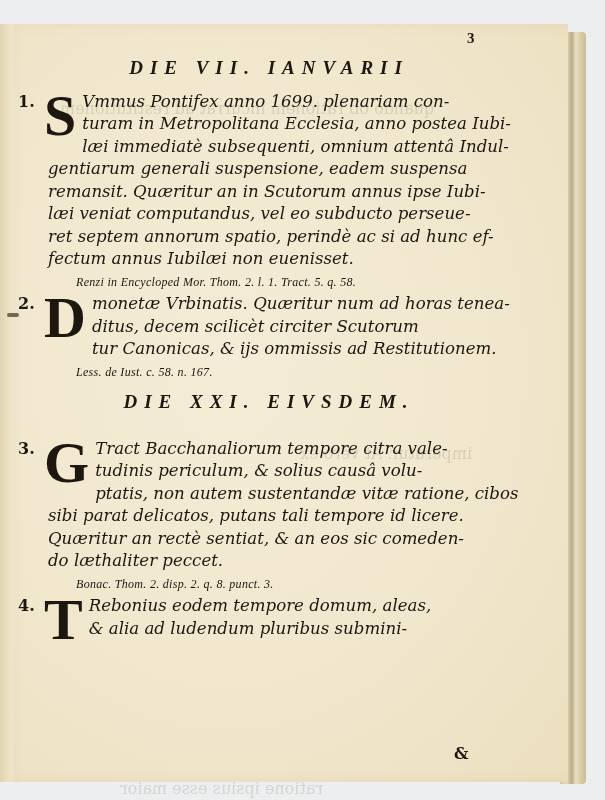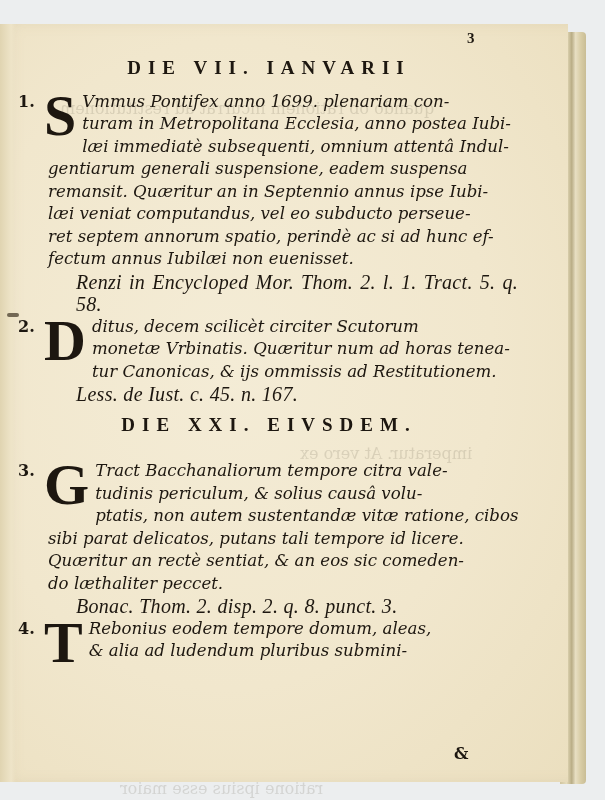--- a/index.html
+++ b/index.html
@@ -45,20 +45,21 @@
       position: absolute;
       left: 467px; top: 6px;
       font-family: "Liberation Serif", serif;
       font-weight: bold;
       font-size: 15px;
       color: #1d1710;
     }
     .heading {
       text-align: center;
       font-family: "Liberation Serif", serif;
+      font-style: italic;
       font-weight: bold;
       letter-spacing: 7px;
       font-size: 19px;
       margin: 0 0 11px 0;
       padding-right: 28px;
     }
     .entry {
       position: relative;
       padding-left: 0;
     }
@@ -77,21 +78,21 @@
       float: left;
       font-family: "Liberation Serif", serif;
       font-size: 58px;
       line-height: 46px;
       margin: 2px 6px 0 -4px;
       font-weight: bold;
     }
     .cite {
       font-family: "Liberation Serif", serif;
       font-style: italic;
-      font-size: 20px;
+      font-size: 12px;
       padding-left: 28px;
       margin: 0;
       letter-spacing: 0.3px;
     }
     .cite.c2 { padding-left: 28px; }
     .line { display: block; white-space: nowrap; font-style: italic; }
     .marker {
       position: absolute;
       left: 7px; top: 289px;
       width: 12px; height: 4px;
@@ -135,37 +136,37 @@
       <div class="heading">DIE VII. IANVARII</div>
 
       <div class="entry" style="margin-top:0px;">
         <span class="num">1.</span>
         <span class="dropcap">S</span>
         <p>
           <span class="line">Vmmus Pontifex anno 1699. plenariam con-</span>
           <span class="line">turam in Metropolitana Ecclesia, anno postea Iubi-</span>
           <span class="line">læi immediatè subsequenti, omnium attentâ Indul-</span>
           <span class="line">gentiarum generali suspensione, eadem suspensa</span>
-          <span class="line">remansit. Quæritur an in Septennio annus ipse Iubi-</span>
+          <span class="line">remansit. Quæritur an in Scutorum annus ipse Iubi-</span>
           <span class="line">læi veniat computandus, vel eo subducto perseue-</span>
           <span class="line">ret septem annorum spatio, perindè ac si ad hunc ef-</span>
           <span class="line">fectum annus Iubilæi non euenisset.</span>
         </p>
         <p class="cite">Renzi in Encycloped Mor. Thom. 2. l. 1. Tract. 5. q. 58.</p>
       </div>
 
       <div class="entry">
         <span class="num">2.</span>
         <span class="dropcap">D</span>
         <p>
+          <span class="line">monetæ Vrbinatis. Quæritur num ad horas tenea-</span>
           <span class="line">ditus, decem scilicèt circiter Scutorum</span>
-          <span class="line">monetæ Vrbinatis. Quæritur num ad horas tenea-</span>
           <span class="line">tur Canonicas, &amp; ijs ommissis ad Restitutionem.</span>
         </p>
-        <p class="cite c2">Less. de Iust. c. 45. n. 167.</p>
+        <p class="cite c2">Less. de Iust. c. 58. n. 167.</p>
       </div>
 
       <div class="heading" style="margin-top:8px; margin-bottom:24px;">DIE XXI. EIVSDEM.</div>
 
       <div class="entry">
         <span class="num">3.</span>
         <span class="dropcap">G</span>
         <p>
           <span class="line">Tract Bacchanaliorum tempore citra vale-</span>
           <span class="line">tudinis periculum, &amp; solius causâ volu-</span>

